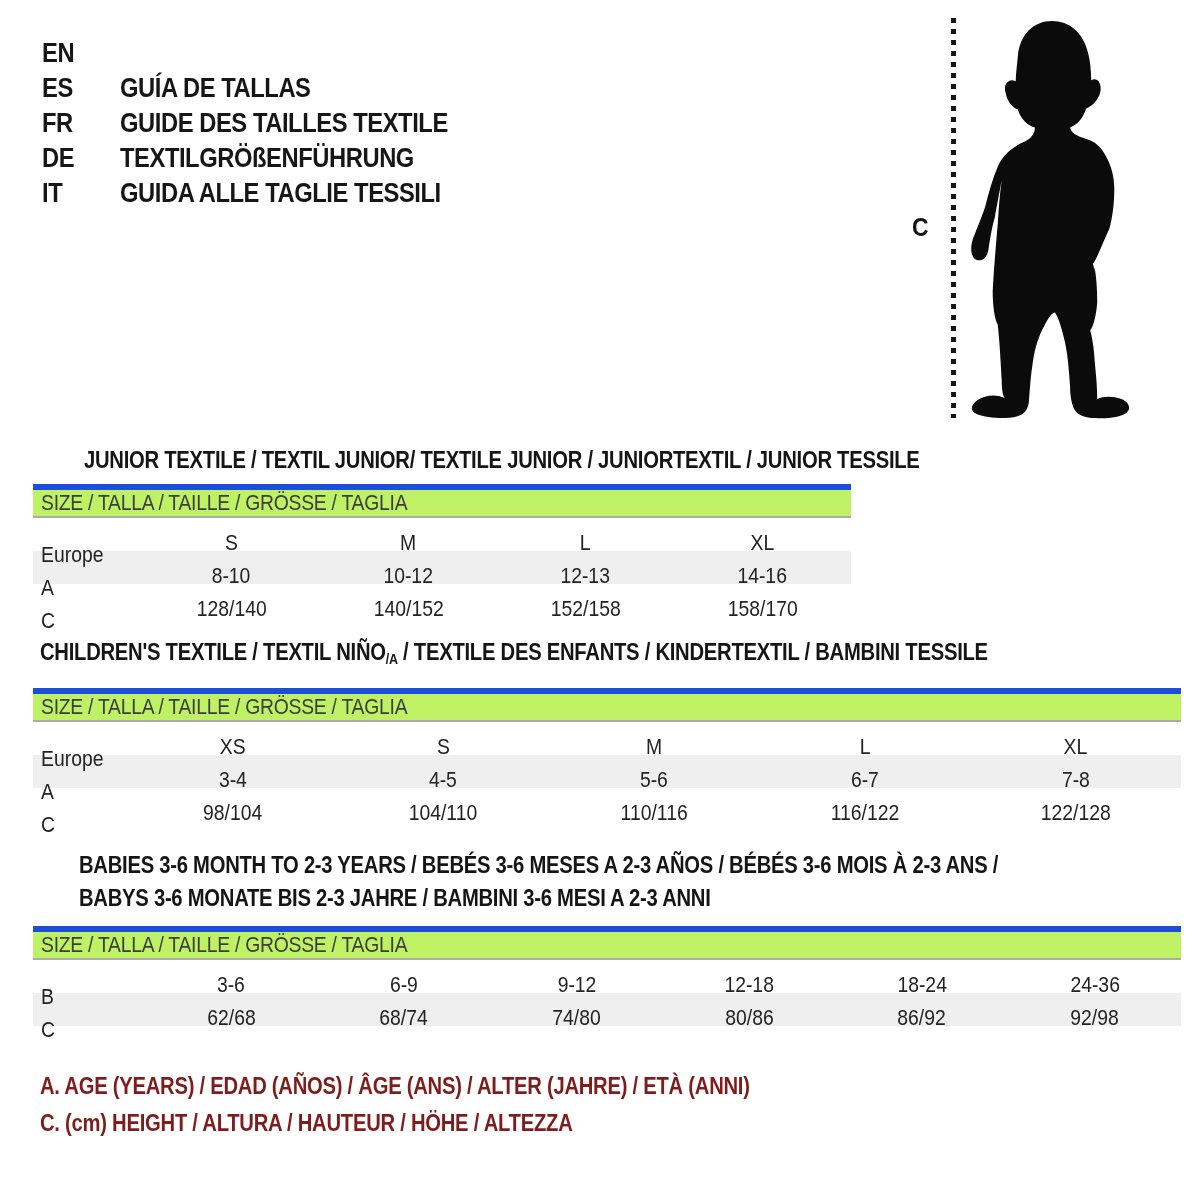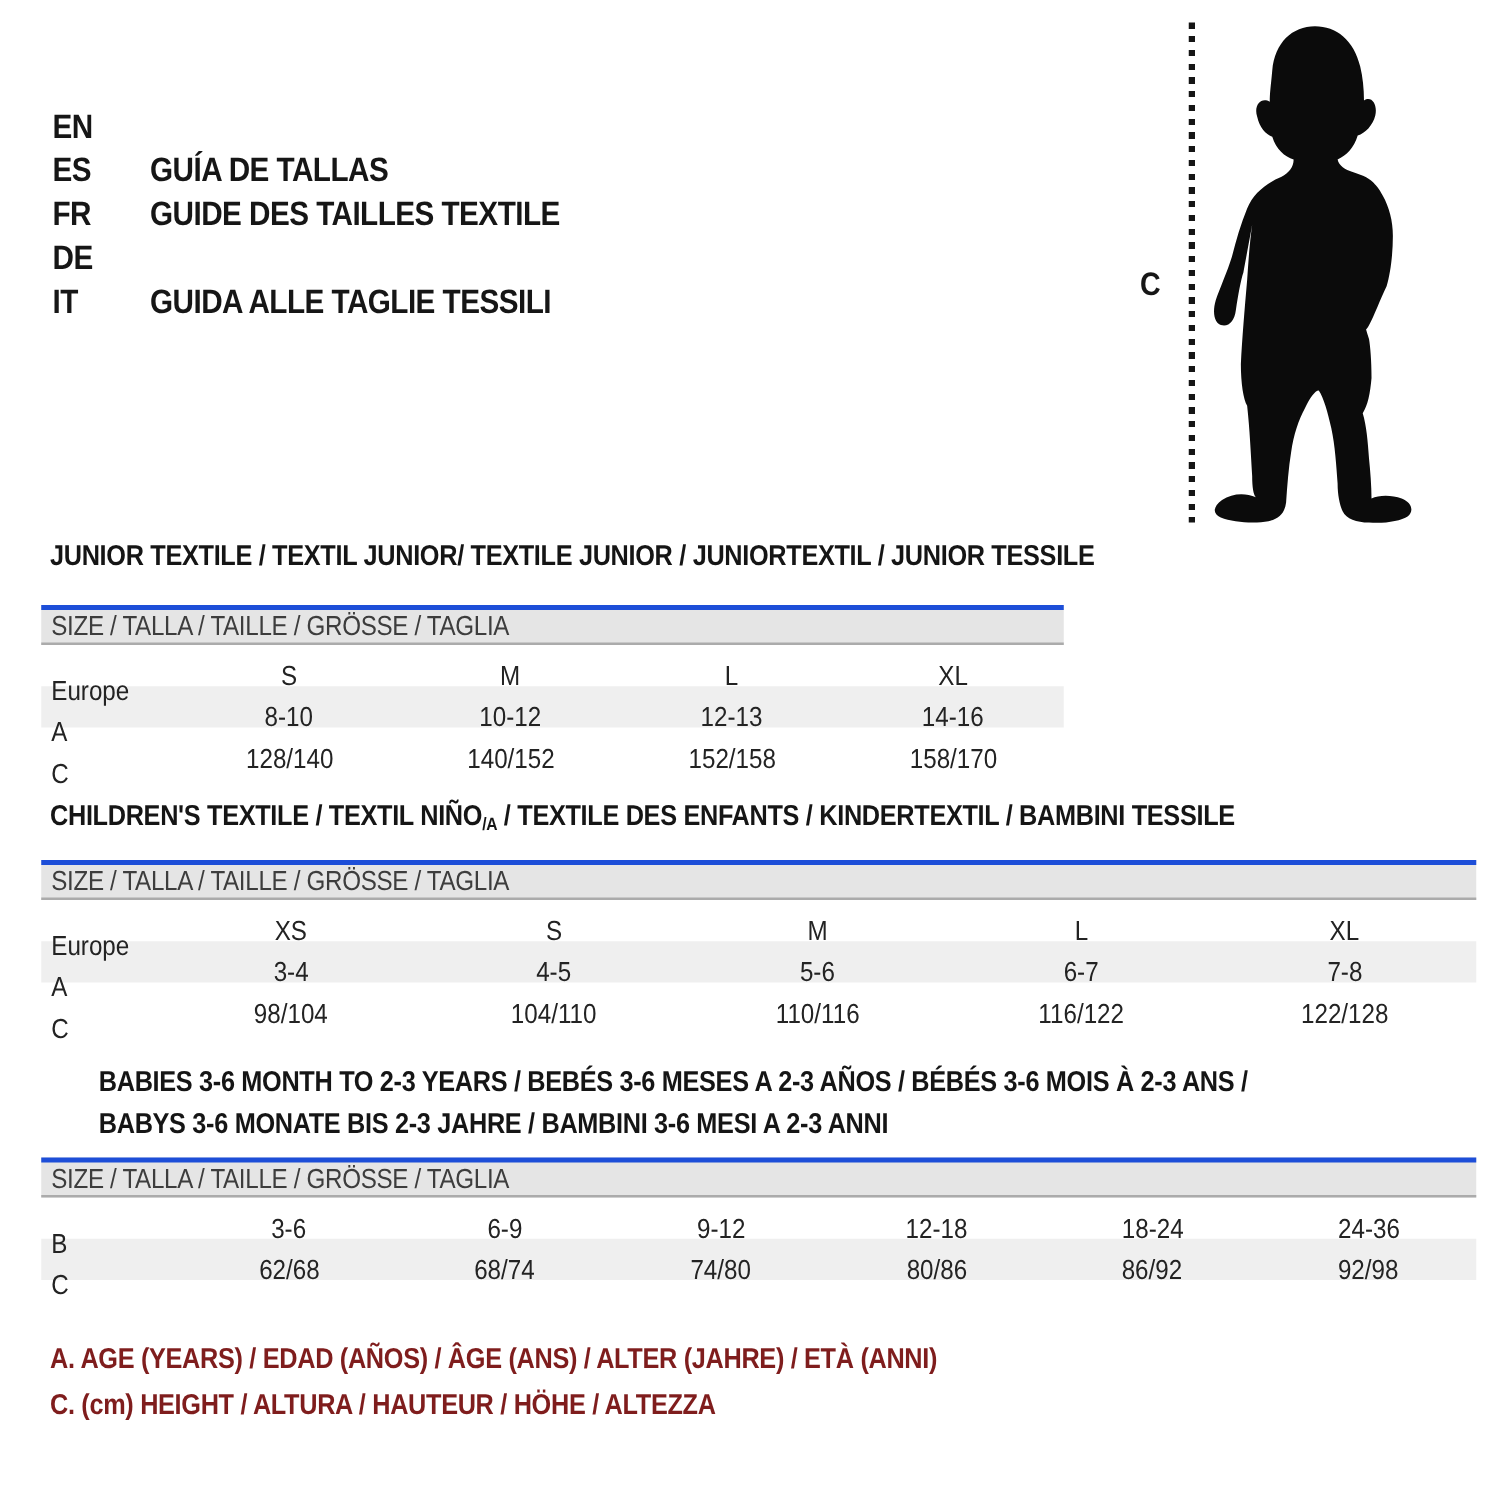--- a/index.html
+++ b/index.html
@@ -5,43 +5,43 @@
   html,body{margin:0;padding:0;background:#ffffff;}
   .page{
     position:relative;width:1200px;height:1200px;background:#ffffff;overflow:hidden;
     font-family:"Liberation Sans","DejaVu Sans",sans-serif;color:#1b1b1b;
   }
   
   .cx{display:inline-block;transform:scaleX(0.88);transform-origin:0 50%;white-space:nowrap;}
   .cxc{display:inline-block;transform:scaleX(0.88);transform-origin:50% 50%;white-space:nowrap;}
 
   
-  .lang-list{position:absolute;left:42px;top:36px;margin-top:48px;}
+  .lang-list{position:absolute;left:42px;top:36px;}
   .lang-row{display:flex;height:35px;align-items:center;font-size:27px;font-weight:700;letter-spacing:-0.5px;color:#161616;}
   .lang-code{width:78px;flex:0 0 78px;}
   
   .dash-line{position:absolute;left:951px;top:18px;width:5px;height:400px;
     background-image:repeating-linear-gradient(to bottom,#151515 0px,#151515 5px,rgba(0,0,0,0) 5px,rgba(0,0,0,0) 11px);}
   .c-label{position:absolute;left:912px;top:212px;font-size:26px;font-weight:700;color:#161616;}
   .silhouette{position:absolute;left:968px;top:18px;}
 
   
   .heading{position:absolute;left:40px;font-size:23px;font-weight:700;color:#151515;letter-spacing:-0.3px;}
   .heading sub{font-size:0.62em;vertical-align:-0.28em;font-weight:700;}
-  .h-junior{top:431px;}
+  .h-junior{top:447px;margin-left:44px;}
   .h-children{top:639px;}
   .h-babies{top:849px;line-height:33px;margin-left:39px;}
   .footer{position:absolute;left:40px;top:1068px;font-size:23px;font-weight:700;color:#7f1d1d;line-height:36.5px;letter-spacing:-0.3px;}
 
   
   .table{position:absolute;left:33px;}
   .t-junior{top:484px;width:818px;}
   .t-children{top:688px;width:1148px;}
   .t-babies{top:926px;width:1148px;}
-  .size-bar{height:26px;line-height:26px;background:#e5e5e5;border-top:4px solid #1d4ed8;border-bottom:2px solid #ababab;
+  .size-bar{height:26px;line-height:26px;background:#bef264;border-top:6px solid #1d4ed8;border-bottom:2px solid #ababab;
     padding-left:8px;font-size:22px;color:#3d3d3d;letter-spacing:-0.3px;}
   .trow{display:grid;height:33px;align-items:center;font-size:22px;color:#232323;}
   .trow.shaded{background:#efefef;}
   .cols-j{grid-template-columns:110px repeat(4,1fr);}
   .cols-c{grid-template-columns:94px repeat(5,1fr);}
   .cols-b{grid-template-columns:112px repeat(6,1fr);}
   .cell{text-align:center;}
   .cell.label{text-align:left;padding-left:8px;margin-top:24px;}
 </style>
 </head>
@@ -56,20 +56,21 @@
     <div class="lang-row">
       <span class="lang-code"><span class="cx">ES</span></span>
       <span><span class="cx">GUÍA DE TALLAS</span></span>
     </div>
     <div class="lang-row">
       <span class="lang-code"><span class="cx">FR</span></span>
       <span><span class="cx">GUIDE DES TAILLES TEXTILE</span></span>
     </div>
     <div class="lang-row">
       <span class="lang-code"><span class="cx">DE</span></span>
+      <span><span class="cx">TEXTILGRÖßENFÜHRUNG</span></span>
     </div>
     <div class="lang-row">
       <span class="lang-code"><span class="cx">IT</span></span>
       <span><span class="cx">GUIDA ALLE TAGLIE TESSILI</span></span>
     </div>
   </div>
 
   <div class="dash-line"></div>
   <div class="c-label"><span class="cx">C</span></div>
   <svg class="silhouette" width="172" height="402" viewBox="0 0 170 400">

